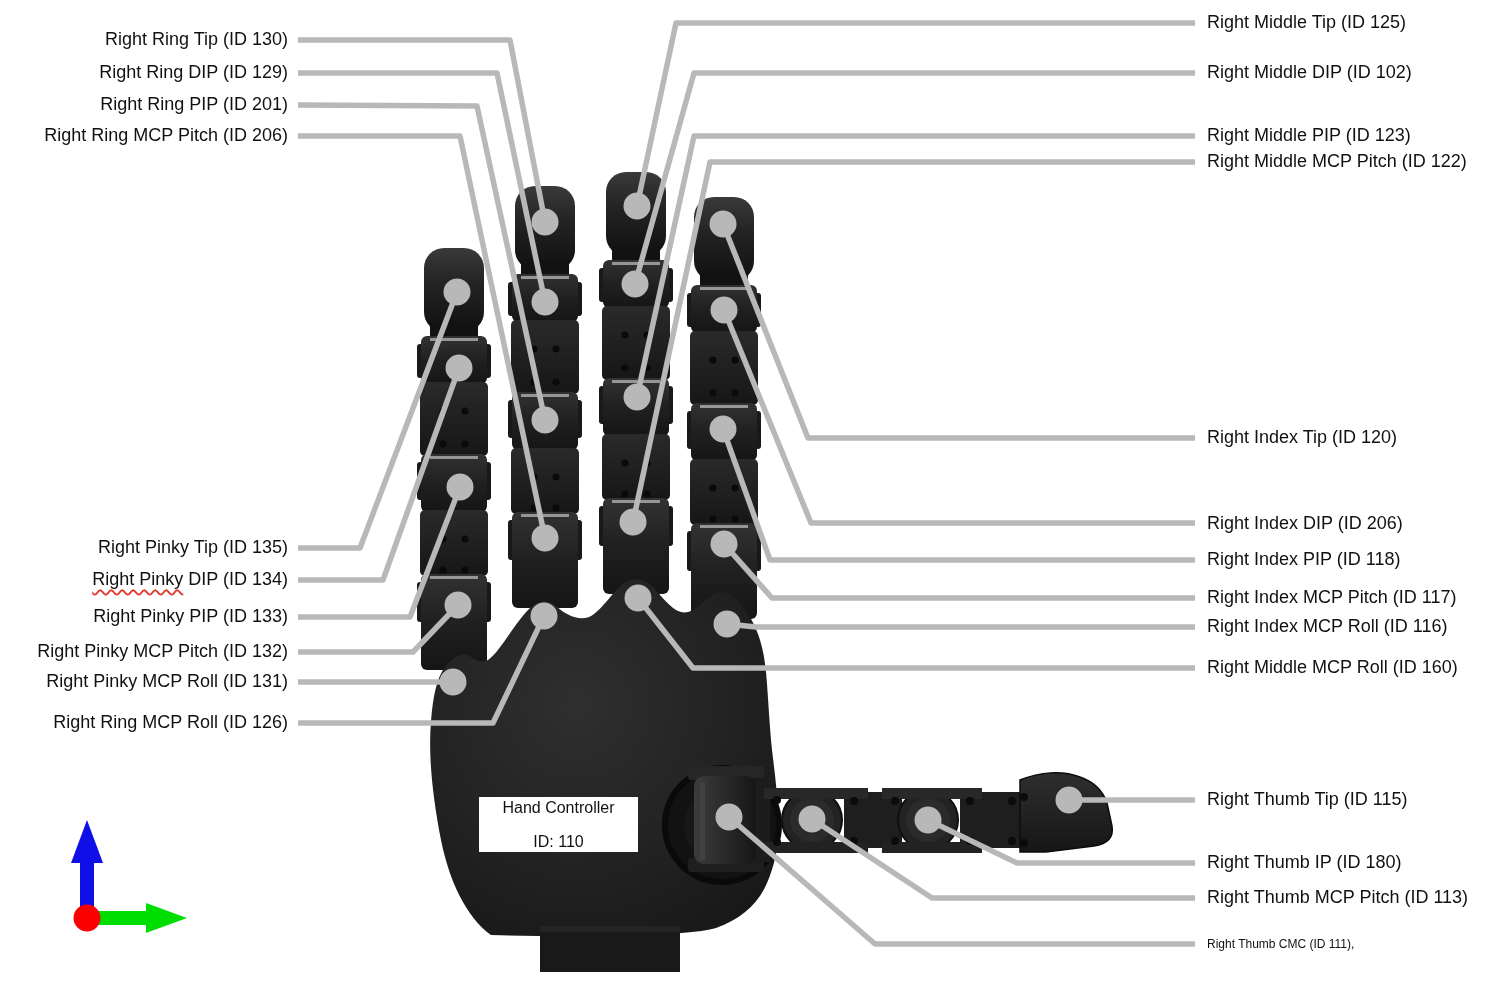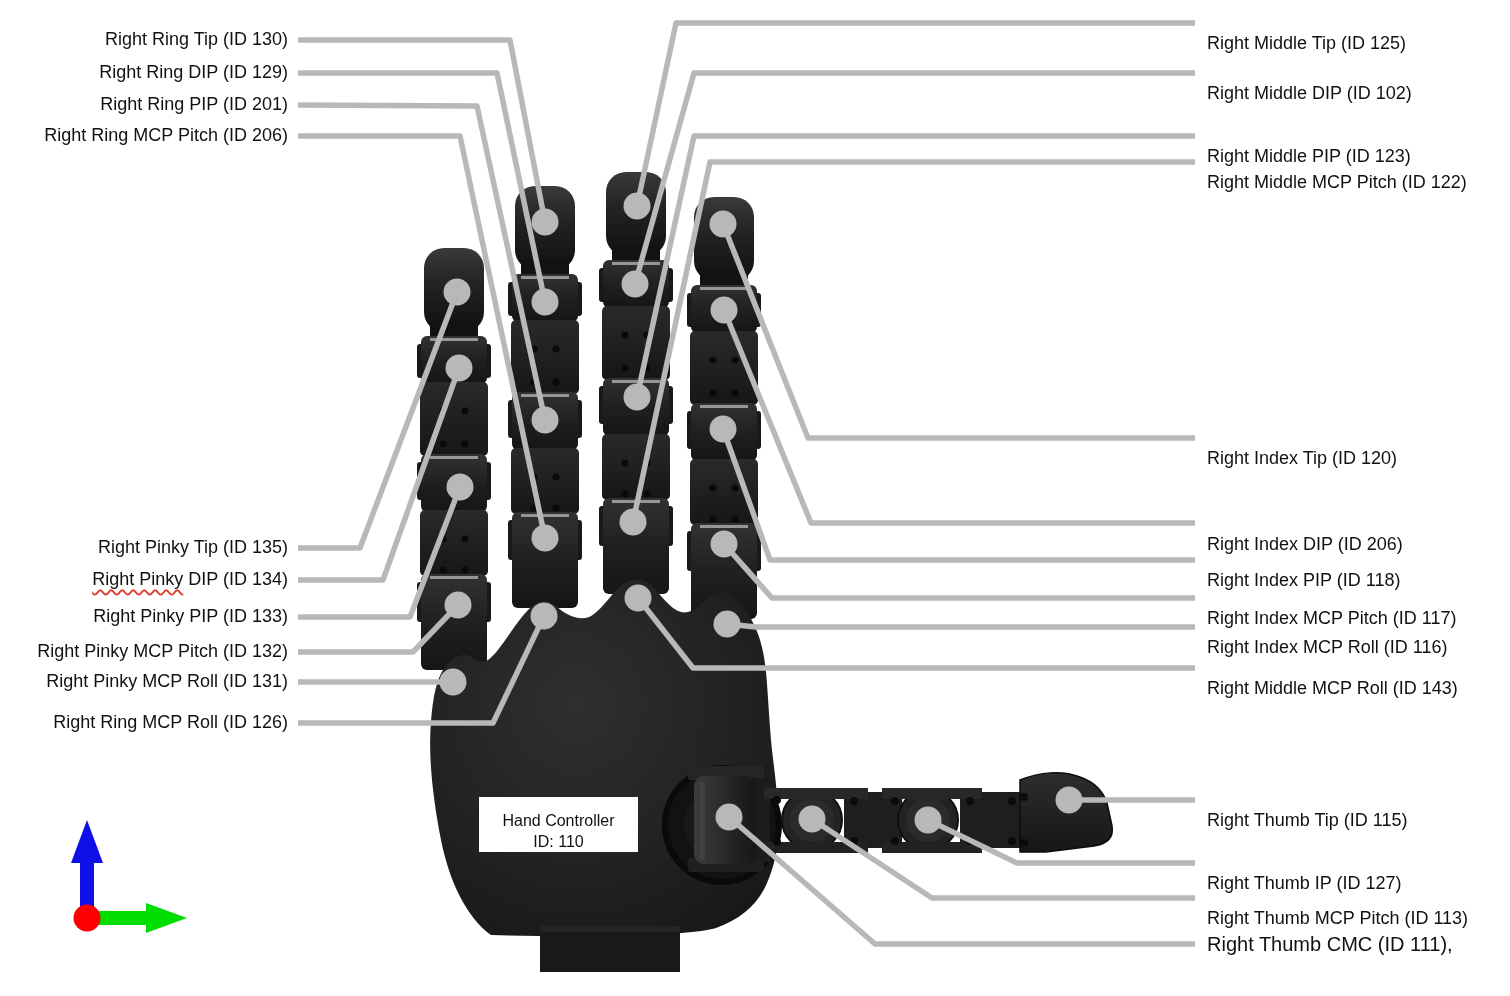--- a/index.html
+++ b/index.html
@@ -6,34 +6,34 @@
   .stage{
     position:relative;width:1510px;height:996px;overflow:hidden;
     background:#ffffff;font-family:"Liberation Sans",sans-serif;
   }
   .stage svg{position:absolute;left:0;top:0;}
   .lbl{
     position:absolute;white-space:nowrap;font-size:18px;color:#111111;
     transform:translateY(-52%);line-height:1.1;
   }
   .lbl.left{right:1222px;}
-  .lbl.right{left:1207px;text-align:left;margin-top:21px;}
+  .lbl.right{left:1207px;text-align:left;}
   .lbl-multi{
-    position:absolute;left:1207px;white-space:nowrap;font-size:20px;color:#111111;
+    position:absolute;left:1207px;white-space:nowrap;font-size:12px;color:#111111;
     line-height:26px;text-align:left;
   }
   .squiggle{
     text-decoration:underline wavy #e03a2f 1.5px;
     text-underline-offset:4px;
     text-decoration-skip-ink:none;
   }
   .ctrl-box{
     position:absolute;left:479px;top:797px;width:159px;height:55px;
     background:#ffffff;display:flex;flex-direction:column;align-items:center;
-    justify-content:flex-end;font-size:16px;color:#111;line-height:21px;text-align:center;
+    justify-content:space-between;font-size:16px;color:#111;line-height:21px;text-align:center;
   }
 </style>
 </head>
 <body>
 
 <div class="stage">
 
   <svg width="1510" height="996" viewBox="0 0 1510 996">
     <defs>
       <linearGradient id="gCap" x1="0" y1="0" x2="0" y2="1">
@@ -256,21 +256,21 @@
 
   <div class="lbl right" style="top:23px">Right Middle Tip (ID 125)</div>
   <div class="lbl right" style="top:73px">Right Middle DIP (ID 102)</div>
   <div class="lbl right" style="top:136px">Right Middle PIP (ID 123)</div>
   <div class="lbl right" style="top:162px">Right Middle MCP Pitch (ID 122)</div>
   <div class="lbl right" style="top:438px">Right Index Tip (ID 120)</div>
   <div class="lbl right" style="top:524px">Right Index DIP (ID 206)</div>
   <div class="lbl right" style="top:560px">Right Index PIP (ID 118)</div>
   <div class="lbl right" style="top:598px">Right Index MCP Pitch (ID 117)</div>
   <div class="lbl right" style="top:627px">Right Index MCP Roll (ID 116)</div>
-  <div class="lbl right" style="top:668px">Right Middle MCP Roll (ID 143)</div>
+  <div class="lbl right" style="top:668px">Right Middle MCP Roll (ID 160)</div>
   <div class="lbl right" style="top:800px">Right Thumb Tip (ID 115)</div>
-  <div class="lbl right" style="top:863px">Right Thumb IP (ID 127)</div>
+  <div class="lbl right" style="top:863px">Right Thumb IP (ID 180)</div>
   <div class="lbl right" style="top:898px">Right Thumb MCP Pitch (ID 113)</div>
   <div class="lbl-multi" style="top:931px">
     <div>Right Thumb CMC (ID 111),</div>
   </div>
 
 </div>
 
 </body></html>

